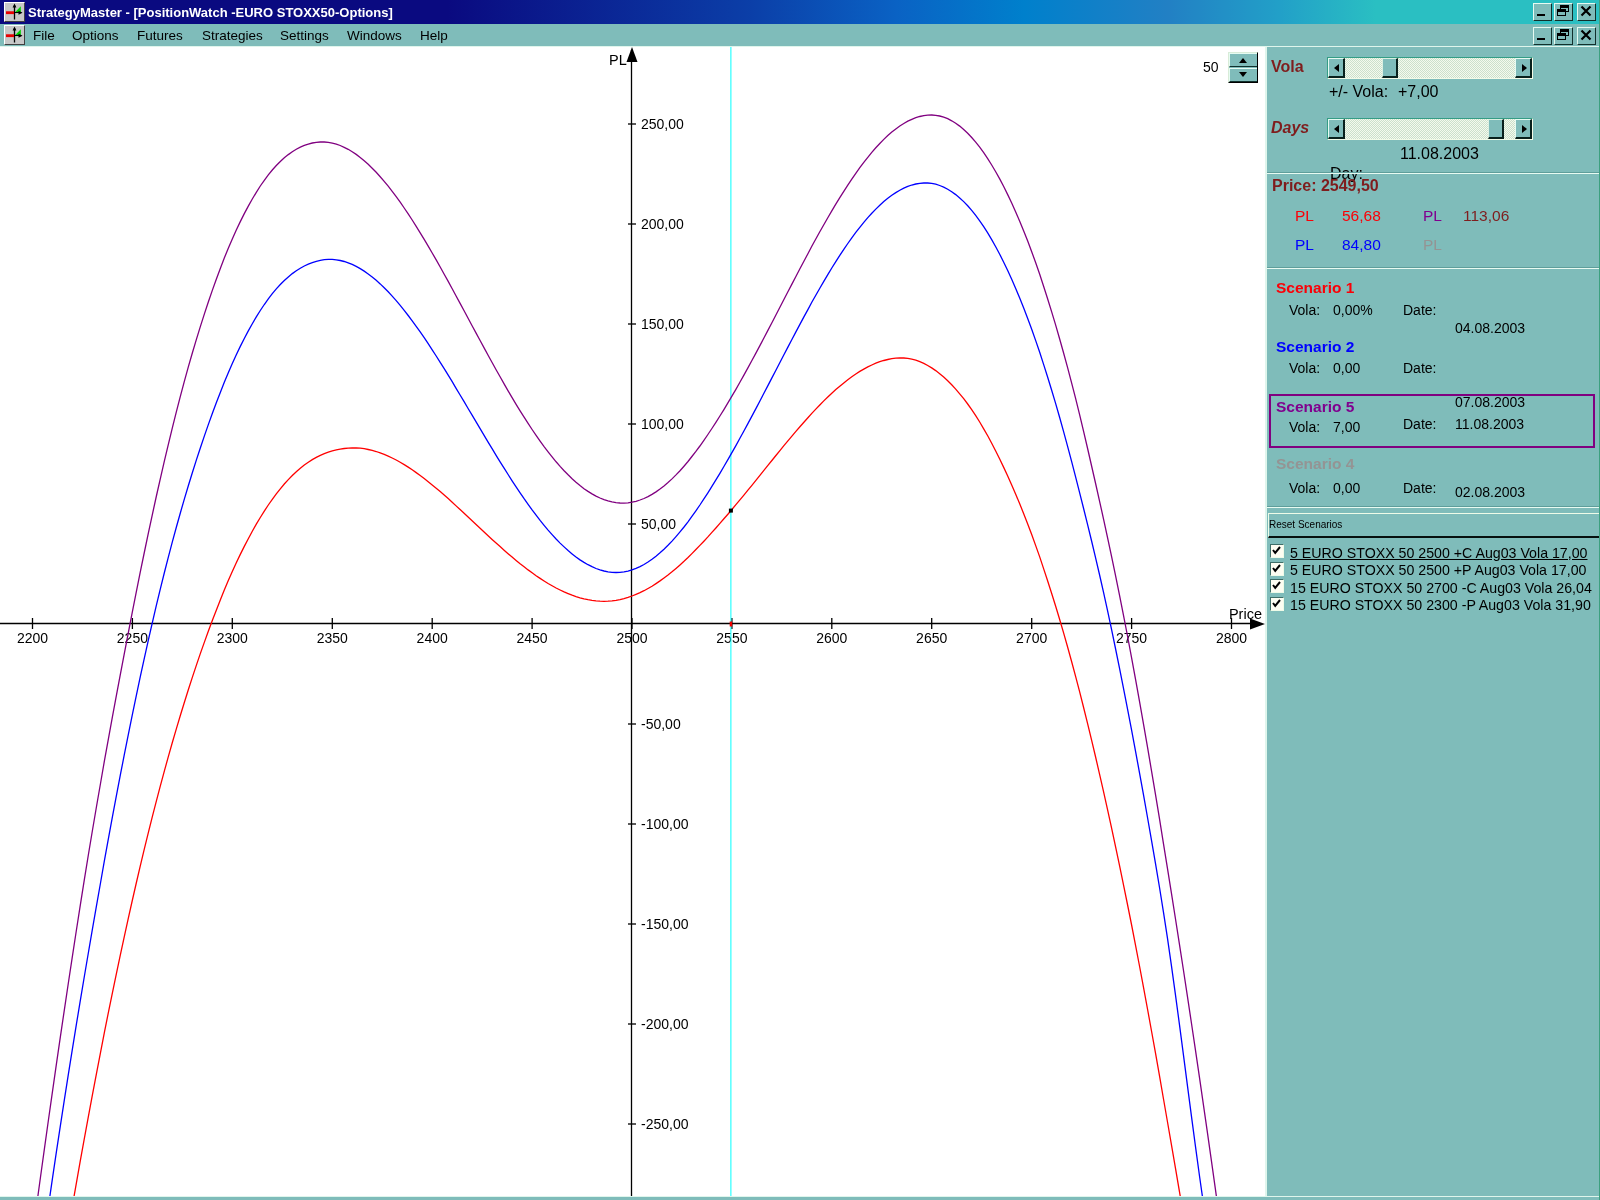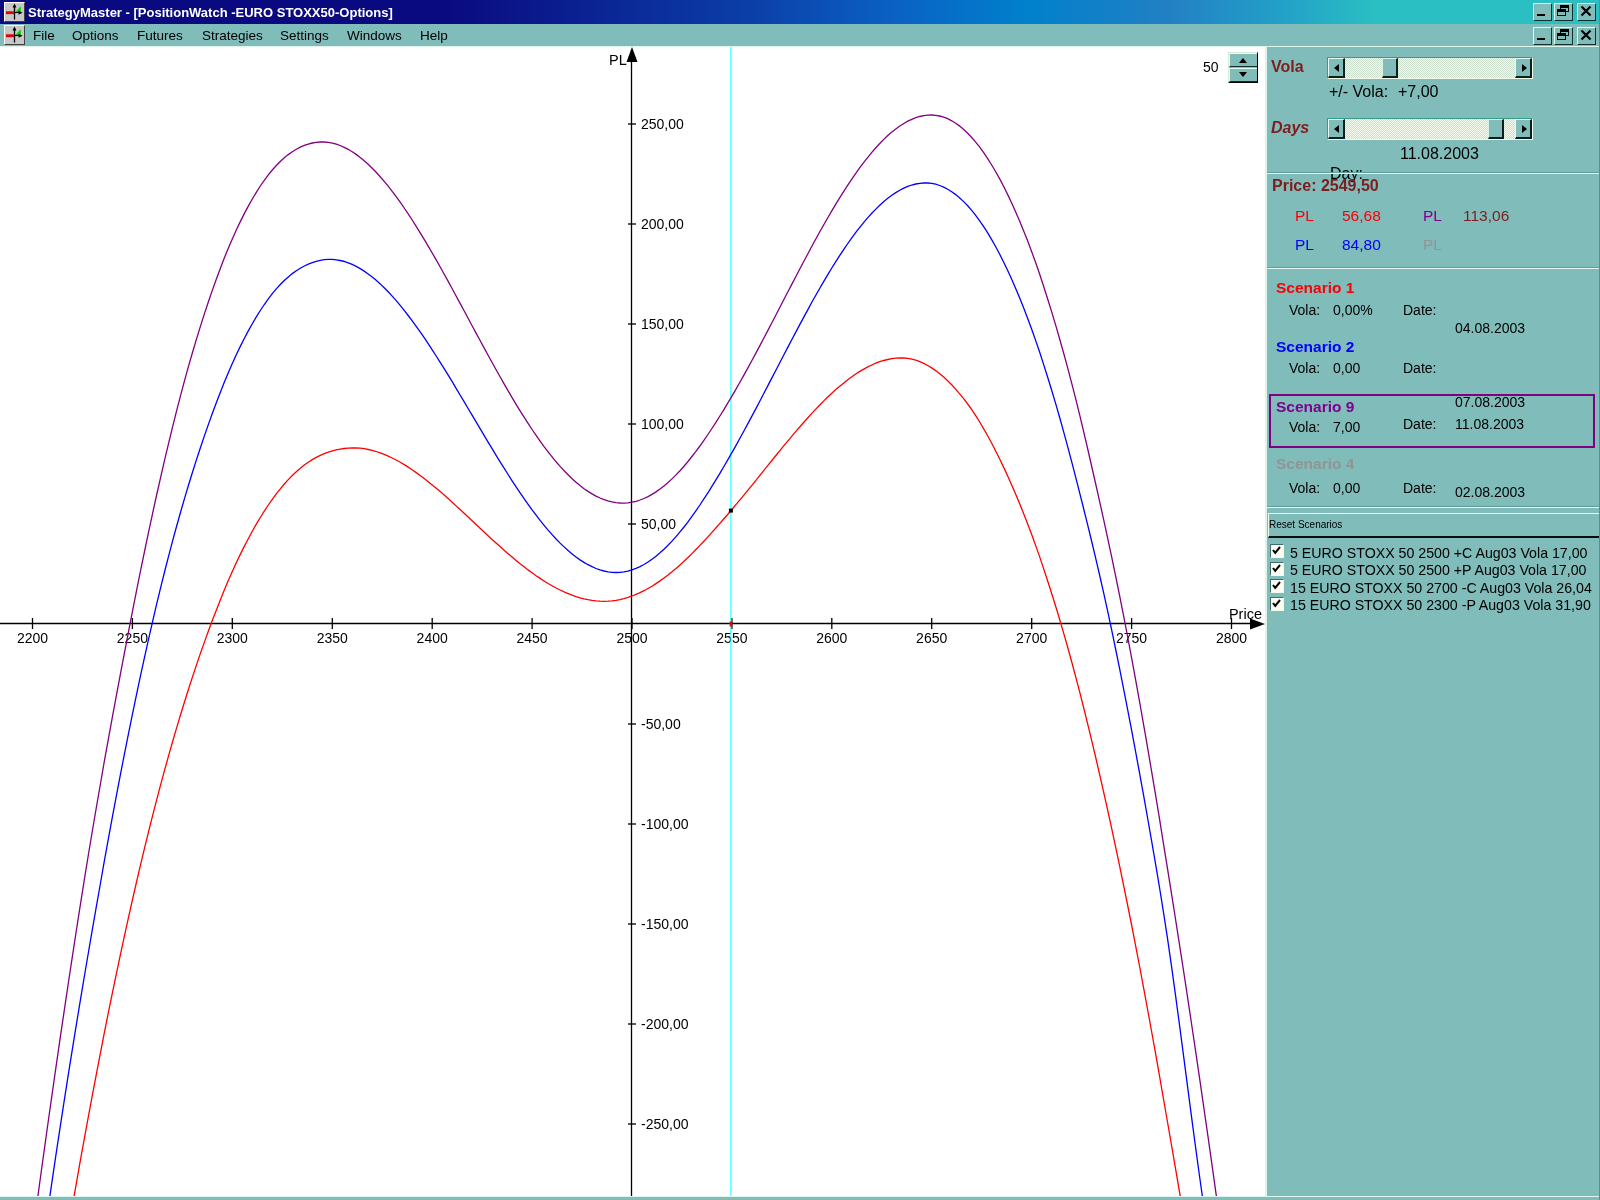--- a/index.html
+++ b/index.html
@@ -205,39 +205,39 @@
 <div class="abs t14" style="left:1289px;top:303.3px;">Vola:</div>
 <div class="abs t14" style="left:1333px;top:303.3px;">0,00%</div>
 <div class="abs t14" style="left:1403px;top:303.3px;">Date:</div>
 <div class="abs t14" style="left:1455px;top:321px;">04.08.2003</div>
 <div class="abs b15" style="left:1276px;top:339px;color:#0000ff;">Scenario 2</div>
 <div class="abs t14" style="left:1289px;top:361.3px;">Vola:</div>
 <div class="abs t14" style="left:1333px;top:361.3px;">0,00</div>
 <div class="abs t14" style="left:1403px;top:361.3px;">Date:</div>
 <div class="abs t14" style="left:1455px;top:369px;margin-top:26px;">07.08.2003</div>
 <div class="abs" style="left:1269px;top:394px;width:326px;height:54px;border:2px solid #800080;box-sizing:border-box;"></div>
-<div class="abs b15" style="left:1276px;top:398.5px;color:#80008f;">Scenario 9</div>
+<div class="abs b15" style="left:1276px;top:398.5px;color:#80008f;">Scenario 5</div>
 <div class="abs t14" style="left:1289px;top:420.3px;">Vola:</div>
 <div class="abs t14" style="left:1333px;top:420.3px;">7,00</div>
 <div class="abs t14" style="left:1403px;top:417.3px;">Date:</div>
 <div class="abs t14" style="left:1455px;top:417.3px;">11.08.2003</div>
 <div class="abs b15" style="left:1276px;top:456px;color:#949494;">Scenario 4</div>
 <div class="abs t14" style="left:1289px;top:481.3px;">Vola:</div>
 <div class="abs t14" style="left:1333px;top:481.3px;">0,00</div>
 <div class="abs t14" style="left:1403px;top:481.3px;">Date:</div>
 <div class="abs t14" style="left:1455px;top:485px;">02.08.2003</div>
 <div class="abs sep" style="top:506px;"></div>
 <div class="abs resetbtn">Reset Scenarios</div>
 <div class="abs chkrow" style="left:1270px;top:543px;">
     <div class="chk" style="position:absolute;left:0;top:1px;">
       <svg width="11" height="11" style="position:absolute;left:0px;top:0px;">
         <path d="M2,5 L4.2,7.8 L9,2" stroke="#000" stroke-width="2" fill="none"></path>
       </svg>
     </div>
-    <span style="position:absolute;left:20px;top:2.5px;">5 EURO STOXX 50 2500 +C Aug03 Vola 17,00</span>
+    <span style="position:absolute;left:20px;top:2.5px;text-decoration:underline;">5 EURO STOXX 50 2500 +C Aug03 Vola 17,00</span>
   </div>
 <div class="abs chkrow" style="left:1270px;top:560.5px;">
     <div class="chk" style="position:absolute;left:0;top:1px;">
       <svg width="11" height="11" style="position:absolute;left:0px;top:0px;">
         <path d="M2,5 L4.2,7.8 L9,2" stroke="#000" stroke-width="2" fill="none"></path>
       </svg>
     </div>
     <span style="position:absolute;left:20px;top:2.5px;">5 EURO STOXX 50 2500 +P Aug03 Vola 17,00</span>
   </div>
 <div class="abs chkrow" style="left:1270px;top:578px;">

